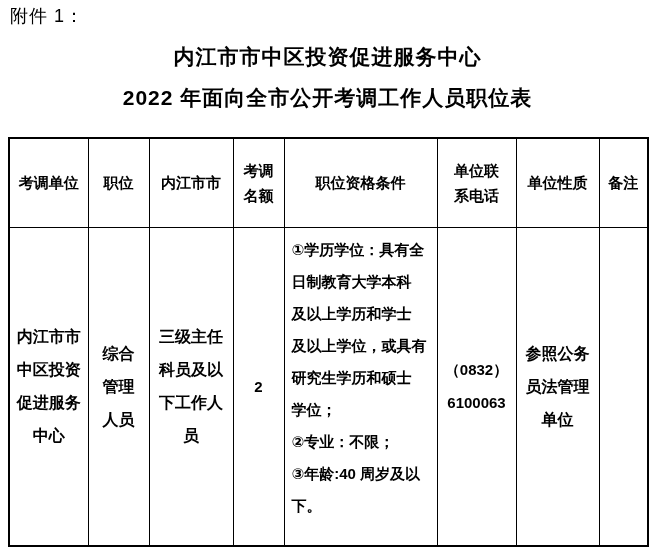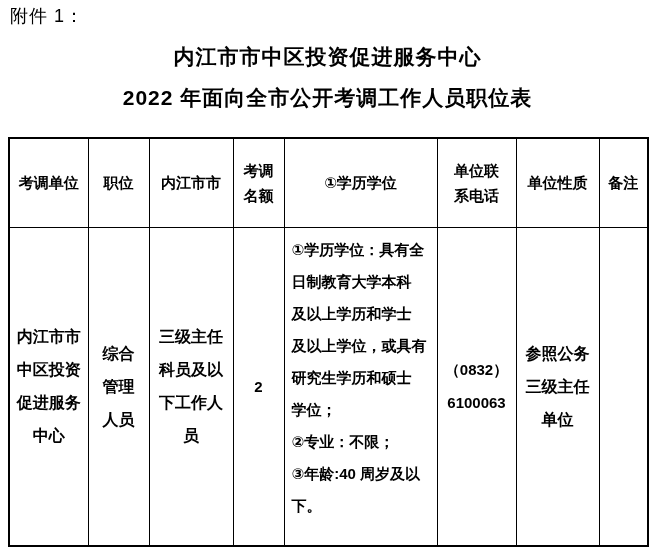--- a/index.html
+++ b/index.html
@@ -108,21 +108,21 @@
       <col style="width:83px">
       <col style="width:49px">
     </colgroup>
     <thead>
       <tr>
         <th>考调单位</th>
         <th>职位</th>
         <th>内江市市</th>
         <th>考调
 名额</th>
-        <th>①学历学位</th>
+        <th>职位资格条件</th>
         <th>单位联
 系电话</th>
         <th>单位性质</th>
         <th>备注</th>
       </tr>
     </thead>
     <tbody>
       <tr>
         <td class="cell-unit">内江市市
 中区投资
@@ -141,20 +141,20 @@
 及以上学历和学士
 及以上学位，或具有
 研究生学历和硕士
 学位；
 ②专业：不限；
 ③年龄:40 周岁及以
 下。</td>
         <td class="cell-phone">（0832）
 6100063</td>
         <td class="cell-unit-type">参照公务
-三级主任
+员法管理
 单位</td>
         <td class="cell-remarks"></td>
       </tr>
     </tbody>
   </table>
 
 </div>
 
 </body></html>

